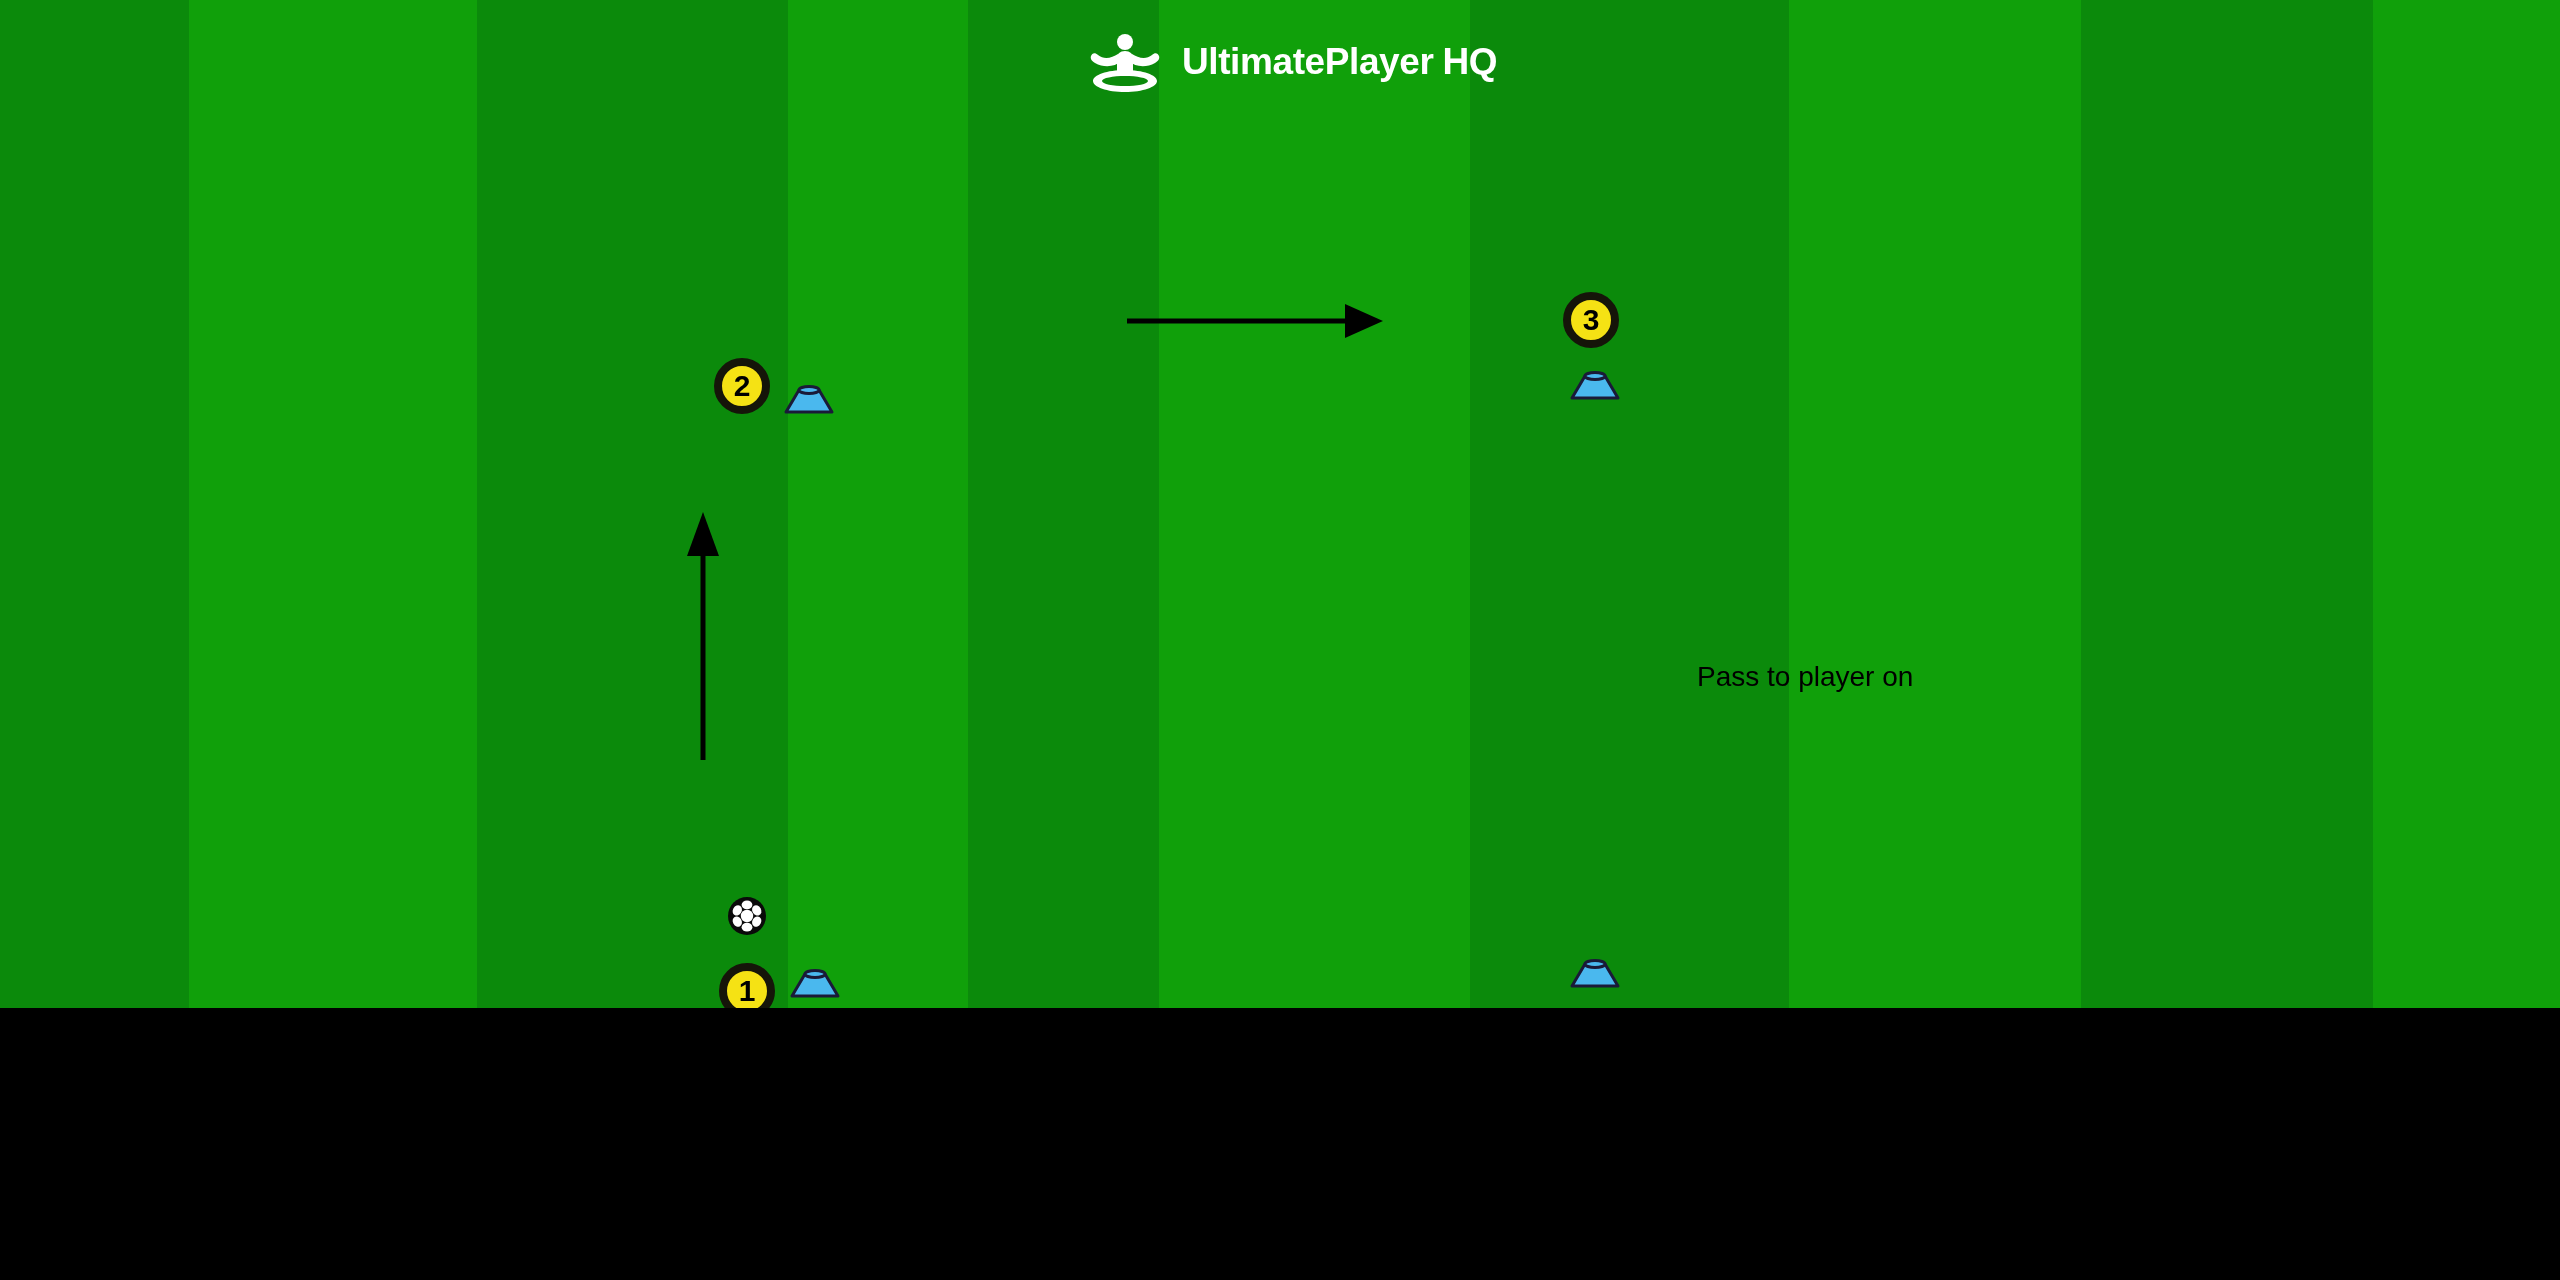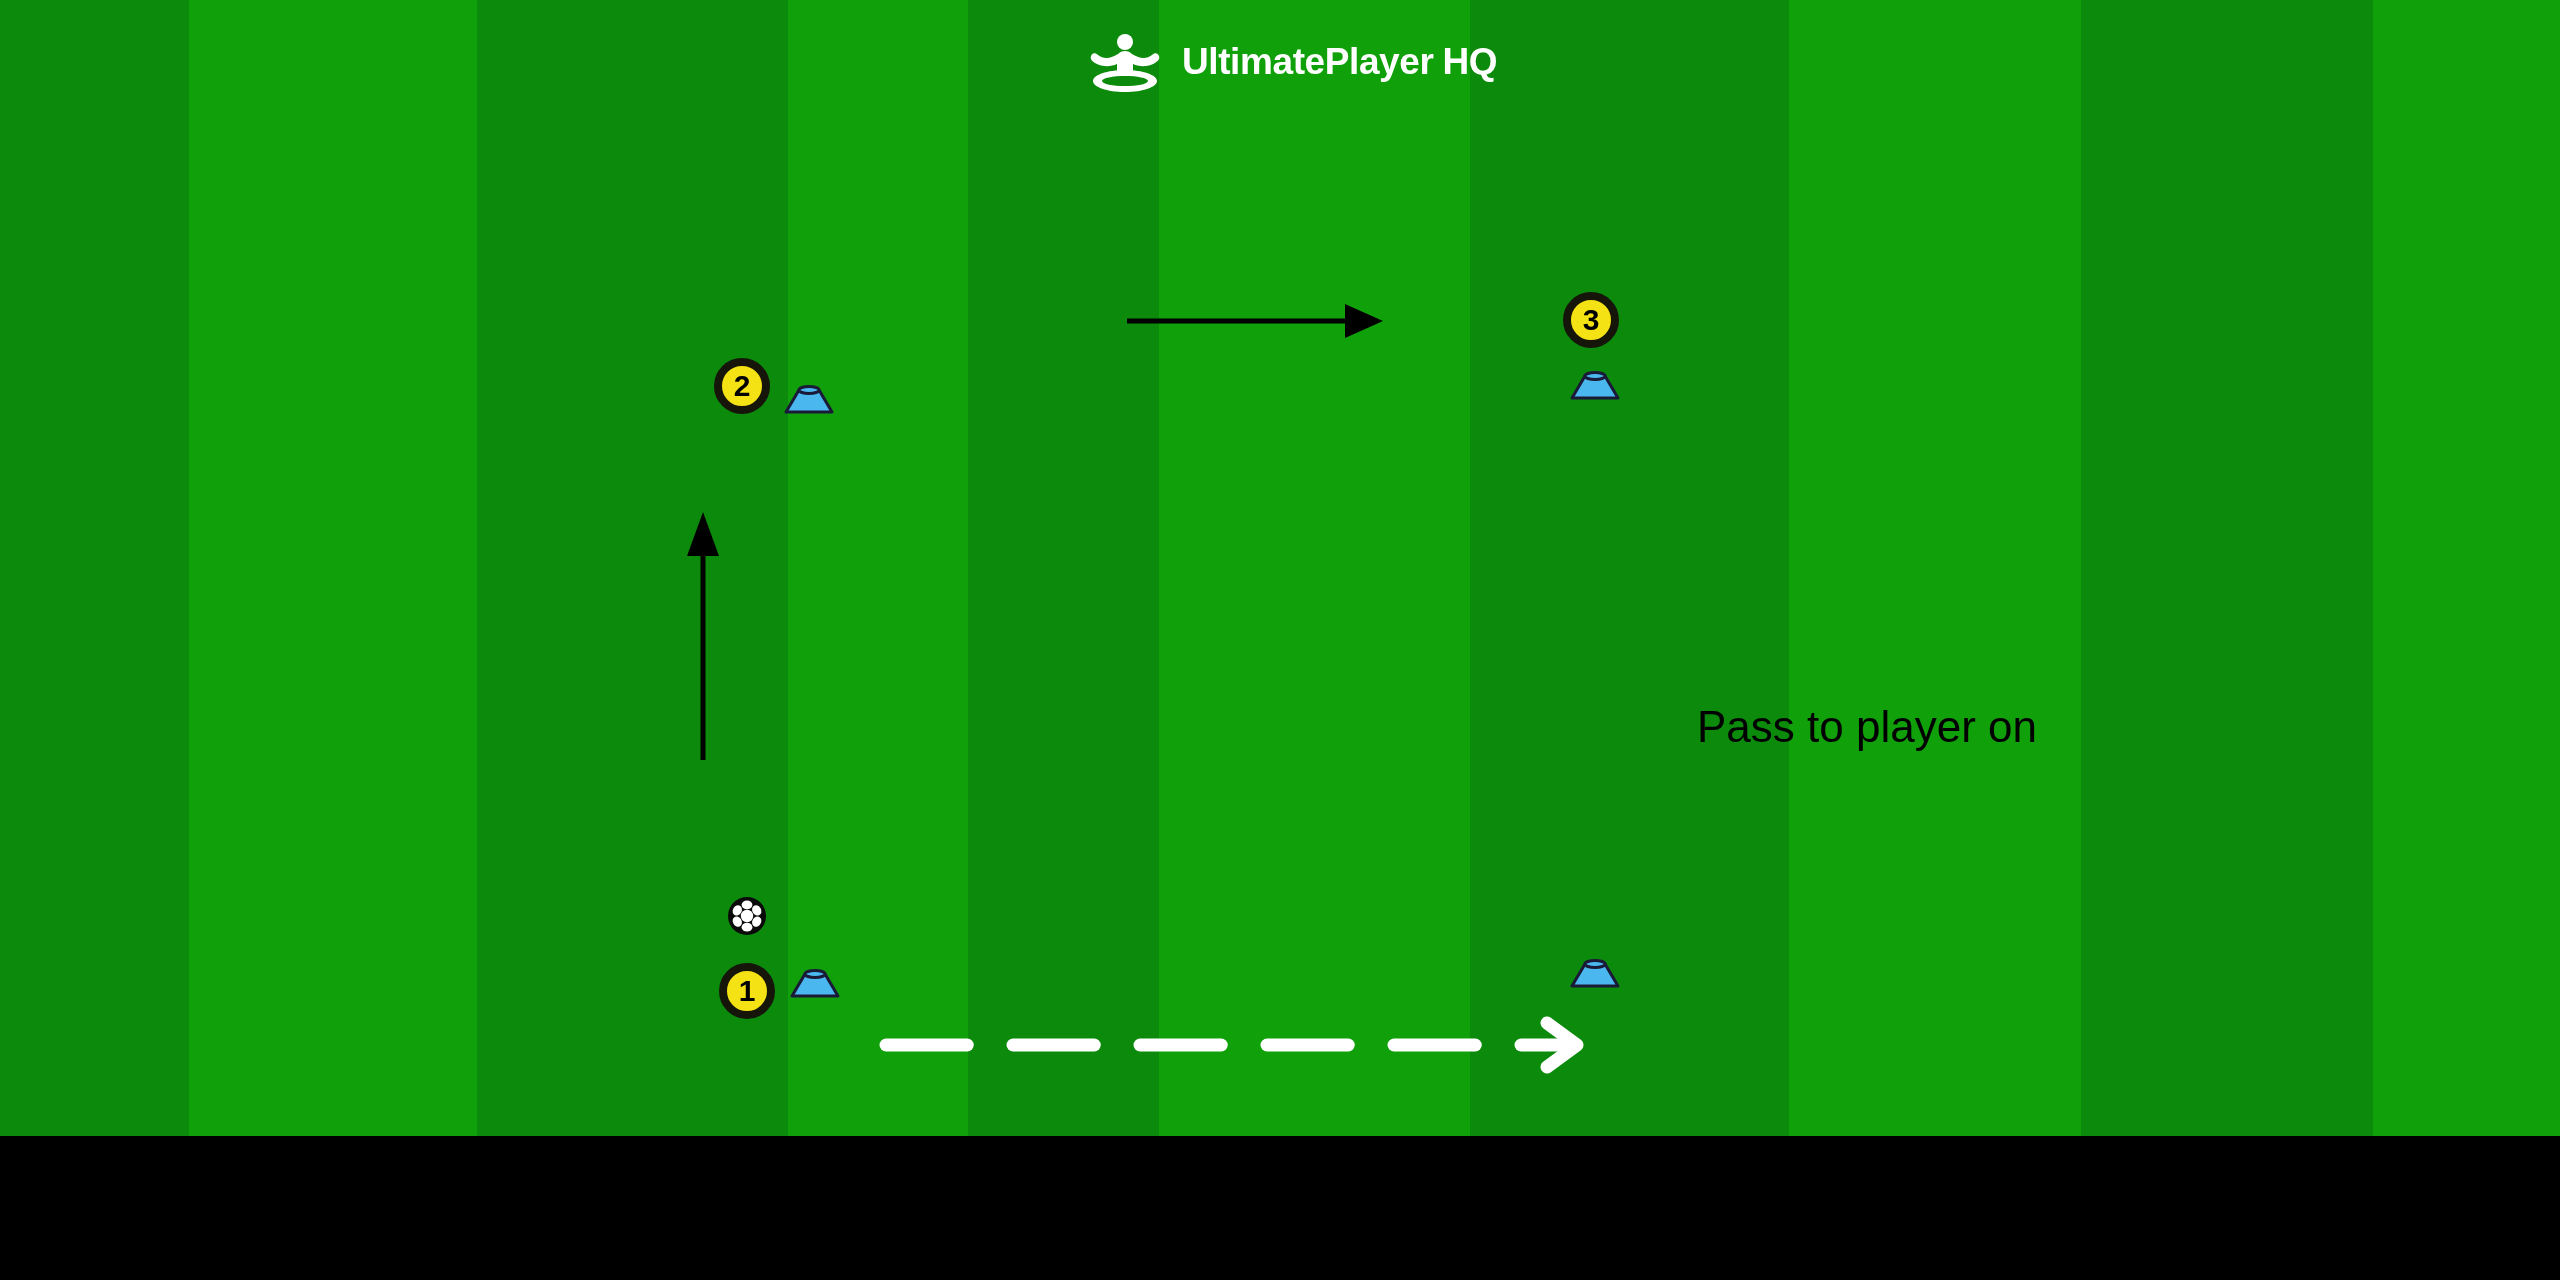--- a/index.html
+++ b/index.html
@@ -3,21 +3,21 @@
 <meta charset="utf-8">
 <style>
   html, body {
     margin: 0;
     padding: 0;
     background: #000;
   }
   #stage {
     position: relative;
     width: 2560px;
-    height: 1136px;
+    height: 1008px;
     overflow: hidden;
     font-family: "Liberation Sans", sans-serif;
   }
   
   .stripes {
     position: absolute;
     inset: 0;
     display: flex;
   }
   .stripe { height: 100%; }
@@ -42,21 +42,21 @@
     line-height: 1;
   }
   .brand-text .hq { margin-left: 9px; }
 
   
   .instructions {
     position: absolute;
     left: 1697px;
     top: 588px;
     color: #000000;
-    font-size: 44px;
+    font-size: 28px;
     line-height: 1.26;
     white-space: pre;
     z-index: 30;
   }
 
   
   .player {
     position: absolute;
     width: 56px;
     height: 56px;

